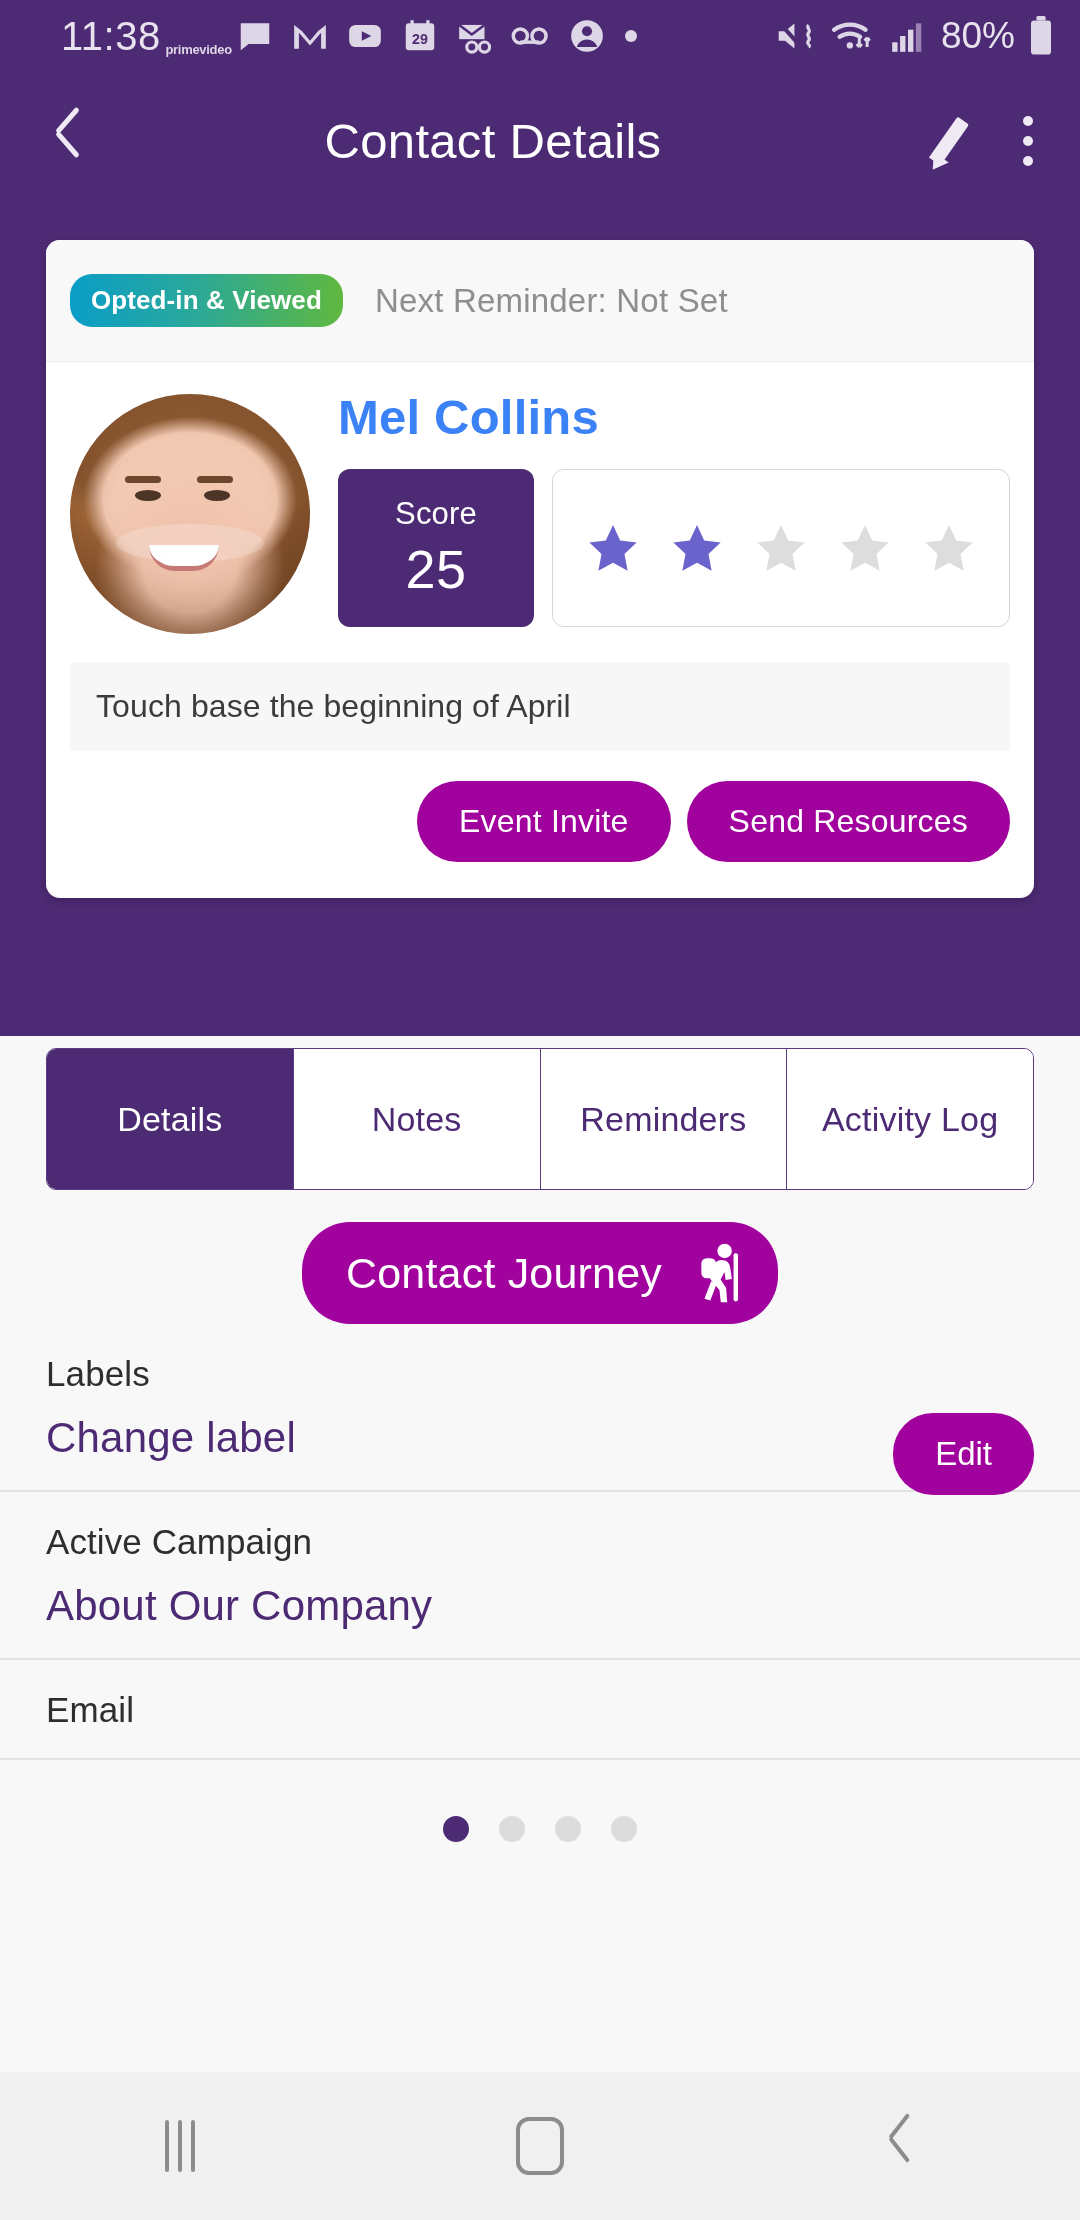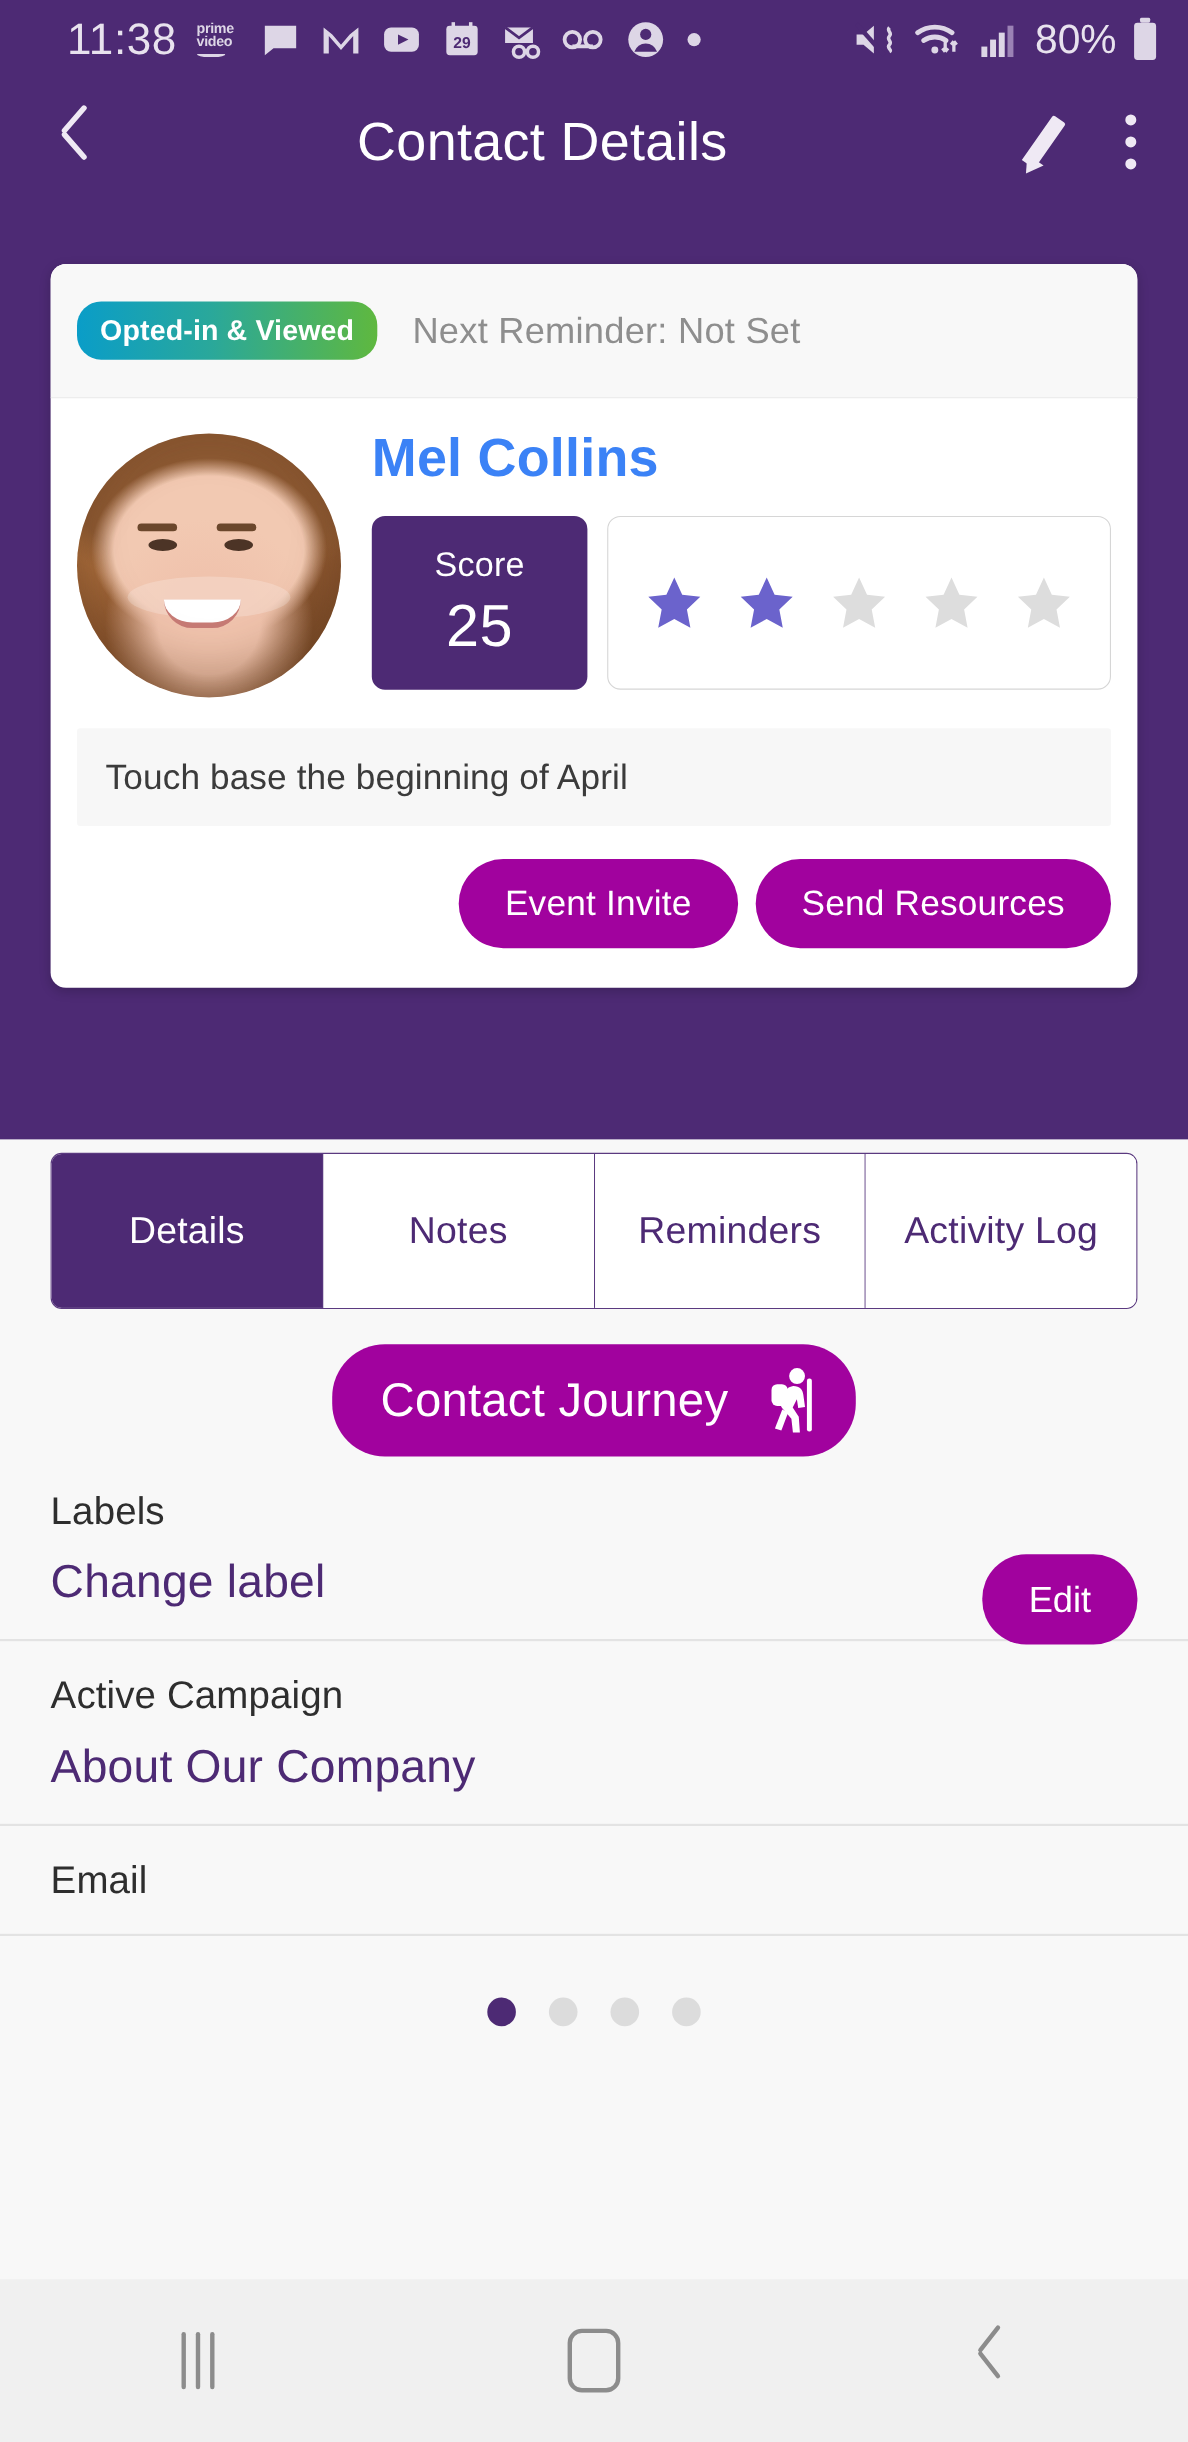--- a/index.html
+++ b/index.html
@@ -22,29 +22,29 @@
     position:absolute; left:0; top:0; width:1080px; height:72px;
     display:flex; align-items:center; padding:0 26px;
     color:#ddd6e6;
   }
   .clock { font-size:40px; font-weight:400; letter-spacing:0.5px; color:#e8e2ee;margin-left:35px; }
   .sb-icons { display:flex; align-items:center; gap:17px; margin-left:18px; }
   .sb-ic { display:flex; align-items:center; justify-content:center; }
   .sb-right { margin-left:auto; display:flex; align-items:center; gap:13px; }
   .batt-pct { font-size:37px; color:#e8e2ee; letter-spacing:0px; }
 
-  .prime-ic { width:40px; height:40px; display:flex; flex-direction:column;
-    align-items:flex-start; justify-content:center; line-height:0.95; }
+  .prime-ic { width:40px; height:40px; display:flex; flex-direction:row;
+    align-items:flex-end; justify-content:center; line-height:0.95; }
   .prime-ic span { font-size:13px; color:#ddd6e6; font-weight:700; letter-spacing:-0.3px;}
   .prime-smile { width:26px; height:7px; border-bottom:3px solid #ddd6e6;
      border-radius:0 0 40% 40%; margin-top:1px; }
 
   
   .app-bar {
-    position:absolute; left:0; top:64px; width:1080px; height:130px;
+    position:absolute; left:0; top:76px; width:1080px; height:130px;
     display:flex; align-items:center; padding:0 44px;
   }
   .app-title {
     flex:1; text-align:center; color:#ffffff;
     font-size:49px; font-weight:400; letter-spacing:0.3px;
     margin-left:-20px;
   }
   .back-chevron { width:46px; height:64px; position:relative; cursor:pointer; }
   .back-chevron::before, .back-chevron::after {
     content:""; position:absolute; left:13px; width:32px; height:5px;

